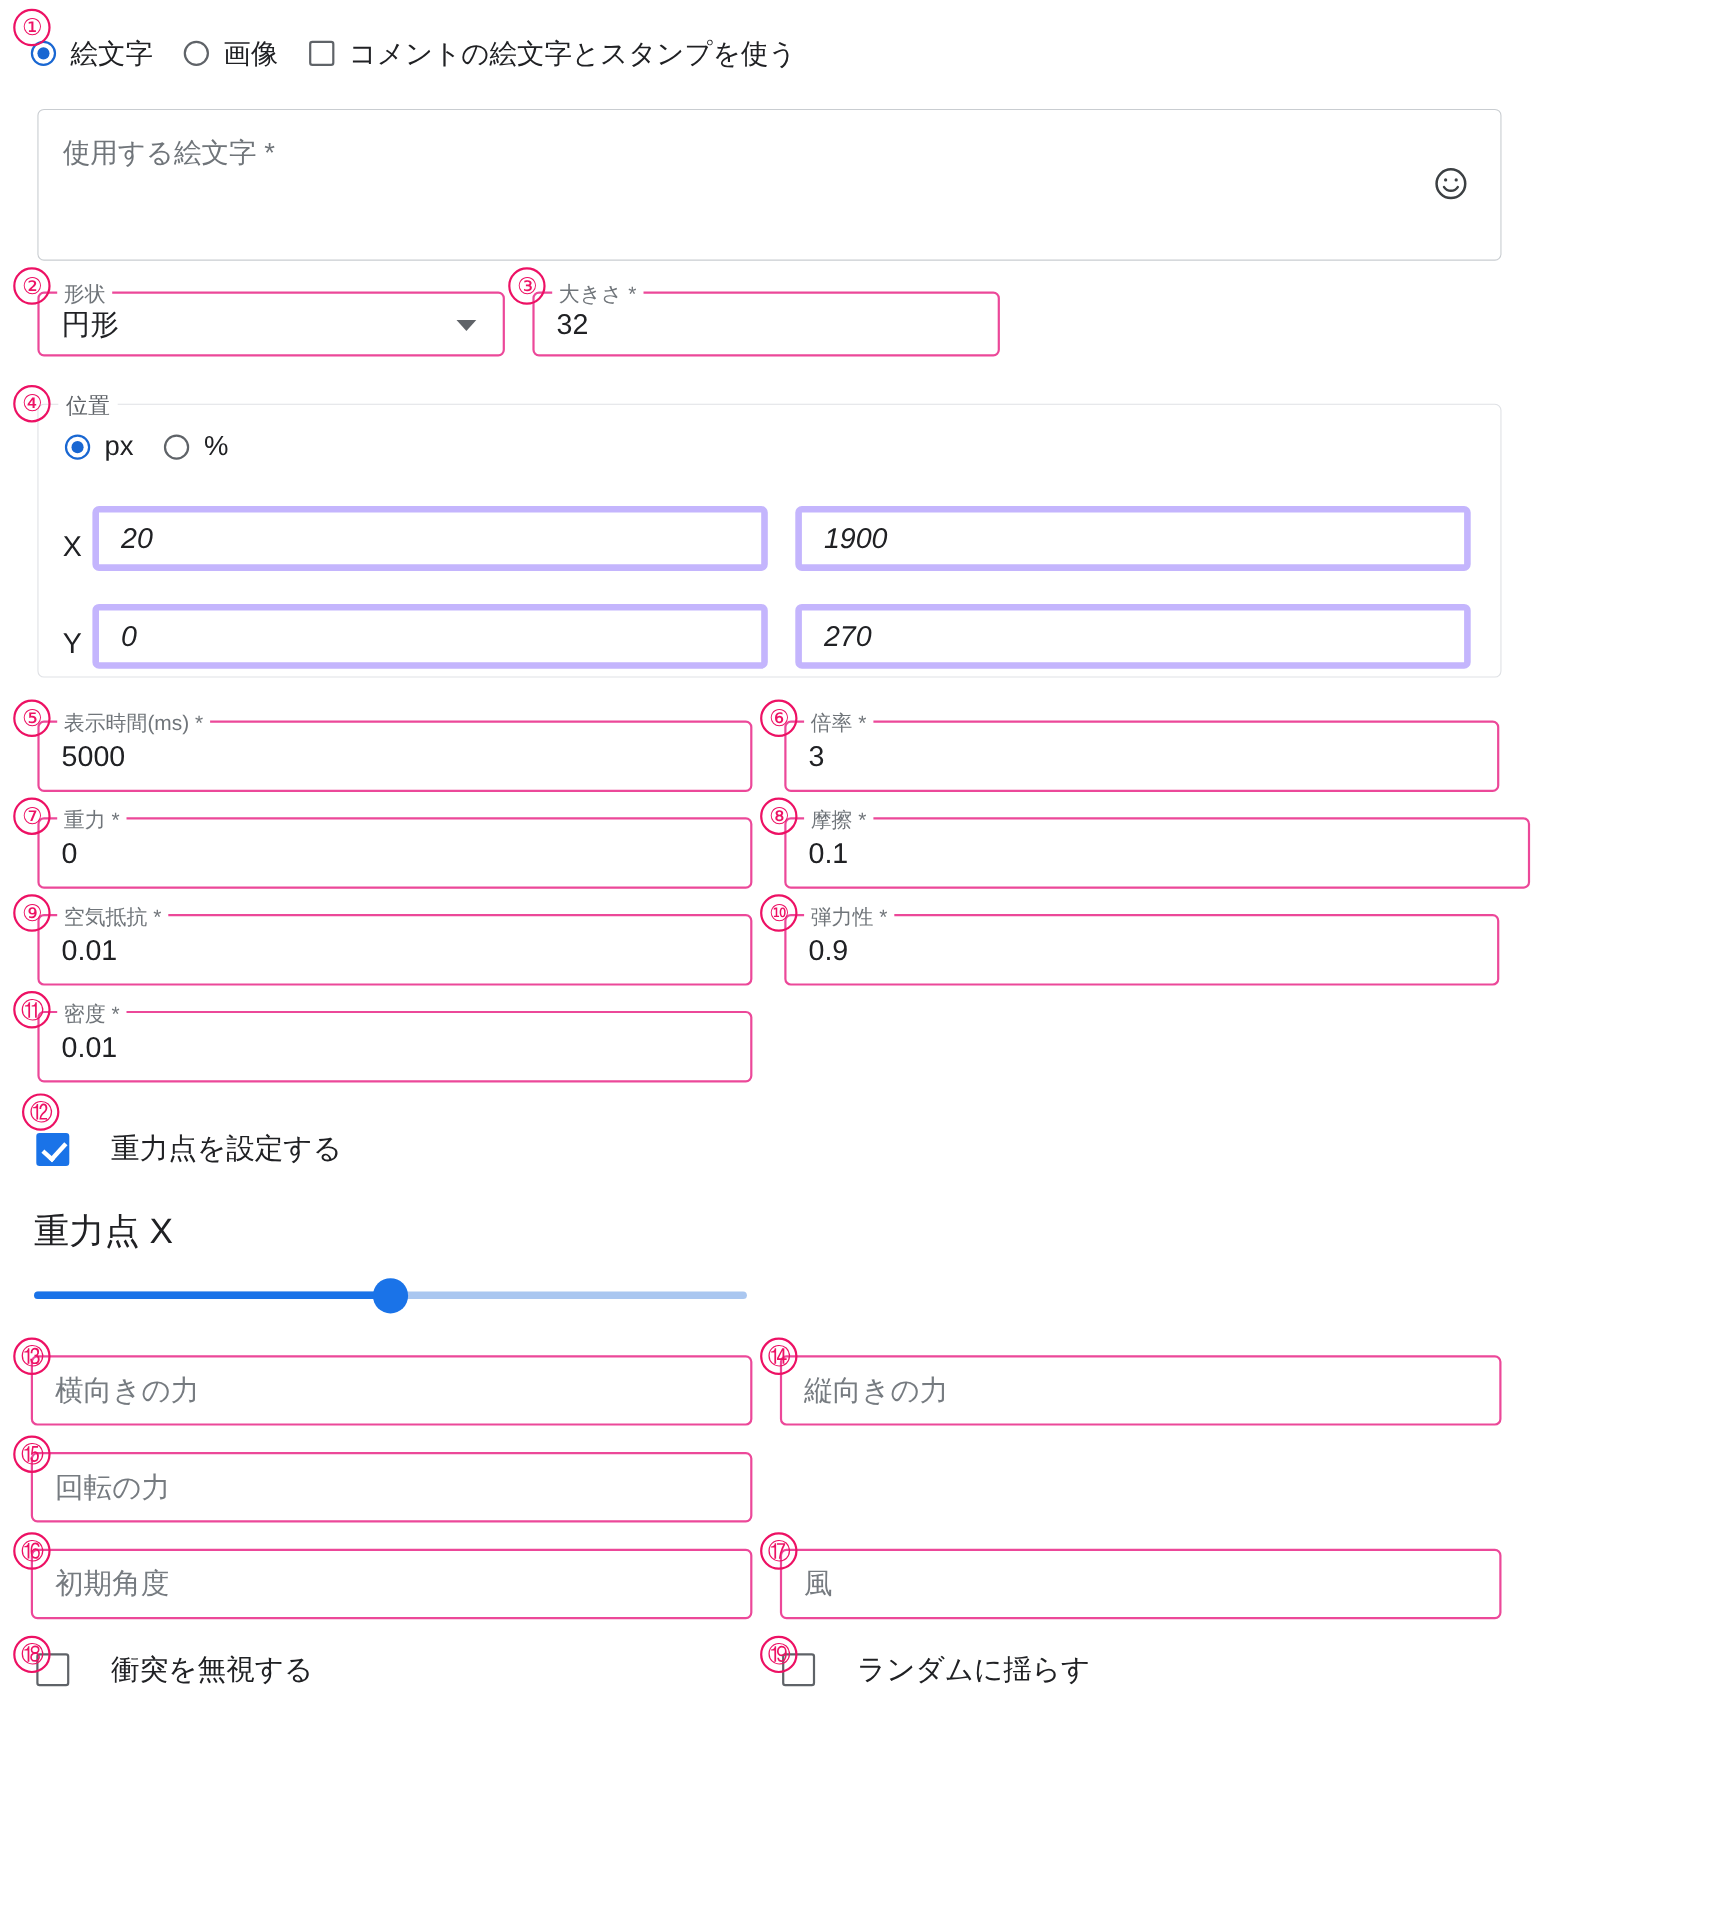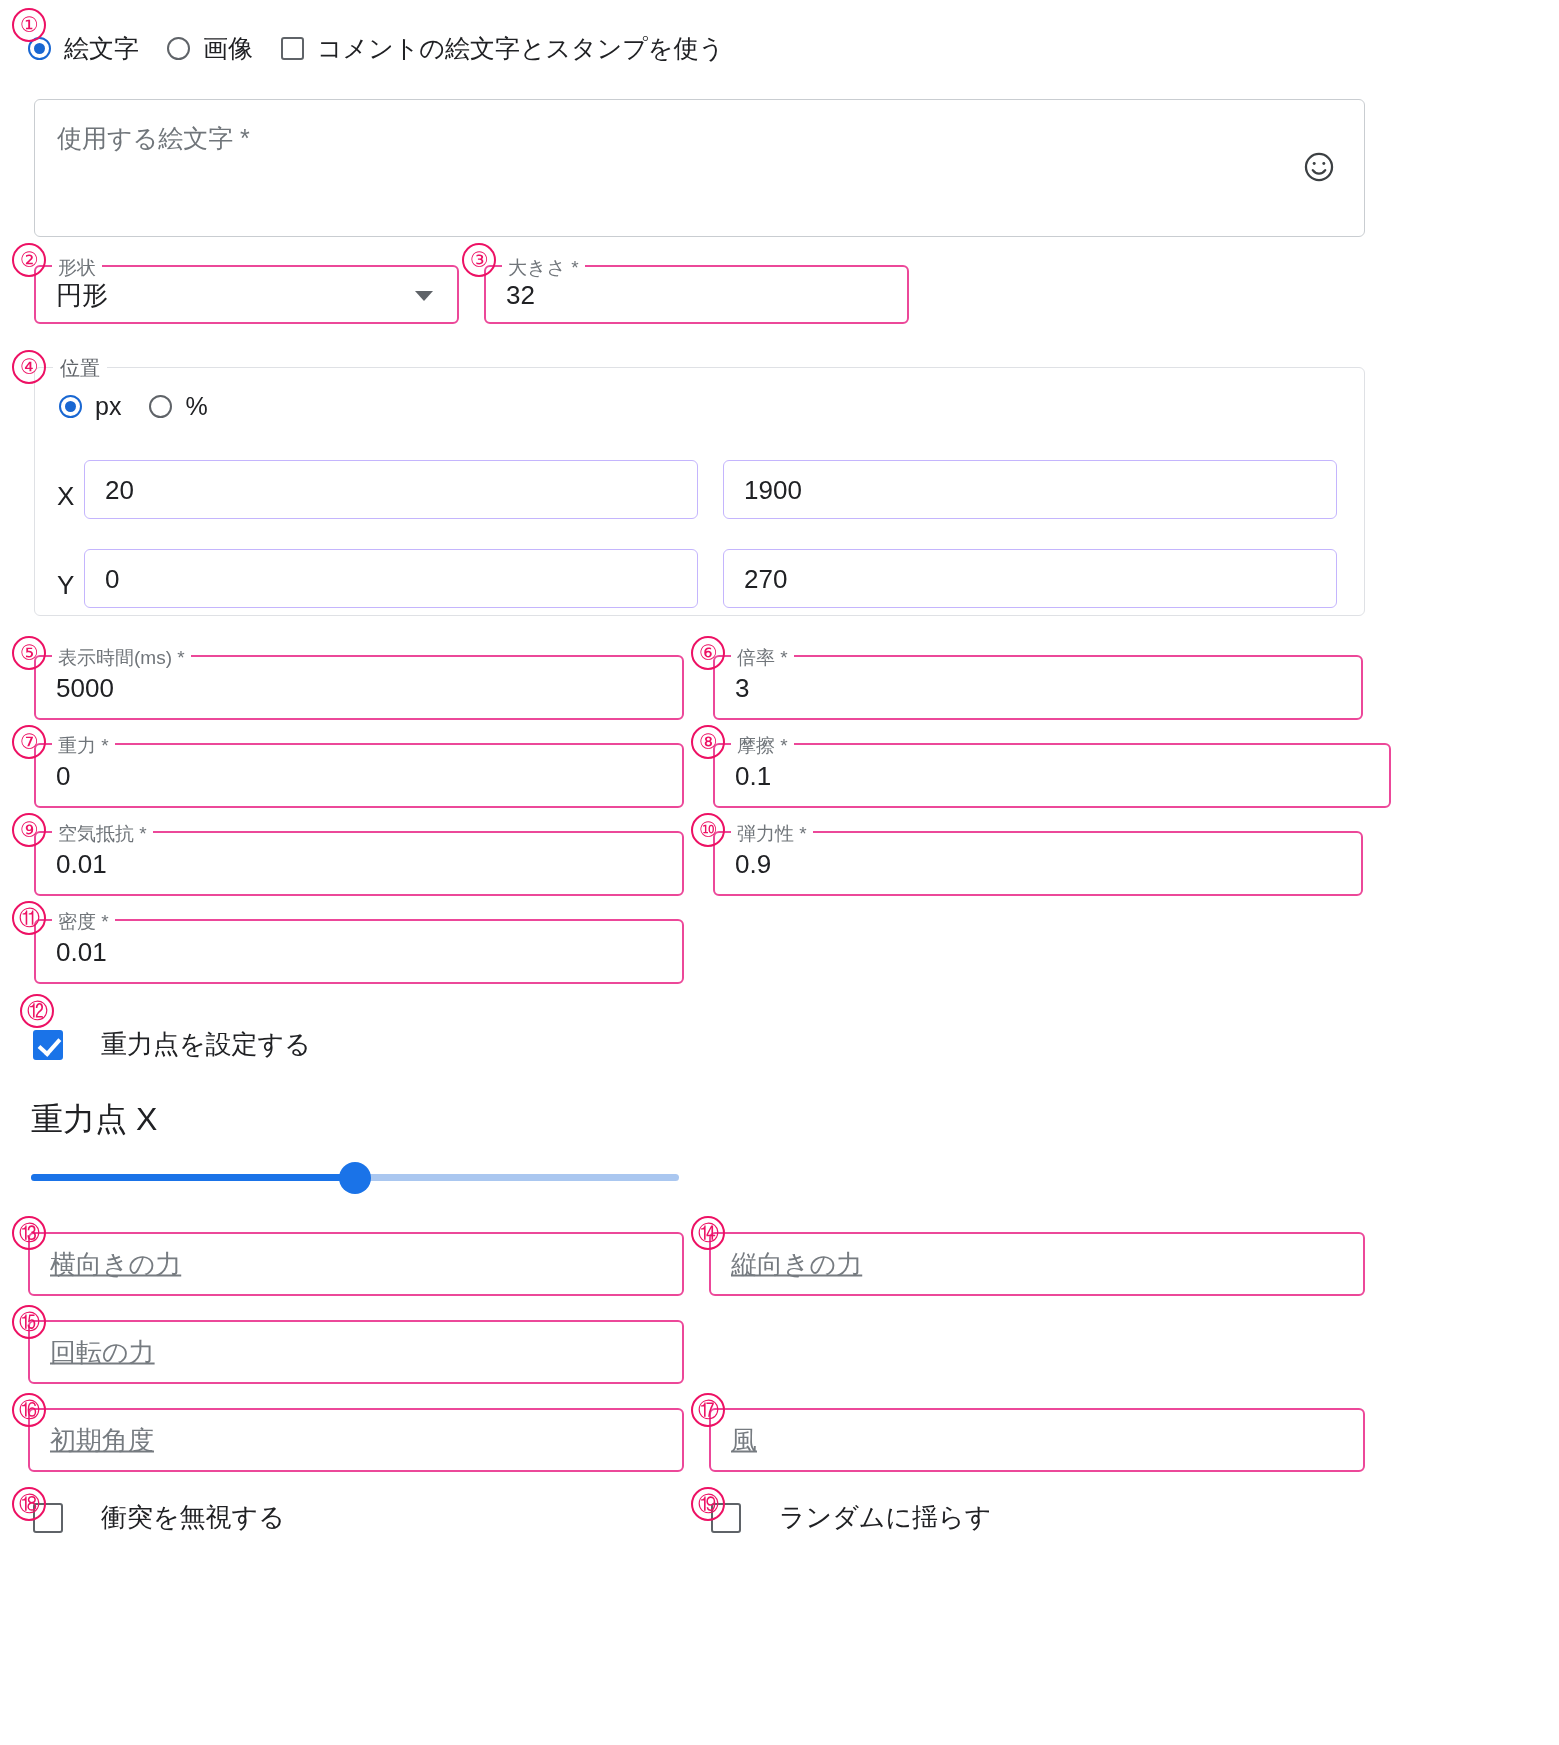--- a/index.html
+++ b/index.html
@@ -87,21 +87,21 @@
     font-size: 19px;
     color: #70757a;
     white-space: nowrap;
   }
   .field > .fval {
     position: absolute; left: 20px; top: 50%;
     transform: translateY(-50%);
     font-size: 26px; color: #202124;
     white-space: nowrap;
   }
-  .field > .fval.ph { color: #767b80; text-decoration: underline; }
+  .field > .fval.ph { color: #767b80; }
   .caret {
     position: absolute; right: 24px; top: 50%;
     margin-top: -4px;
     width: 0; height: 0;
     border-left: 9px solid transparent;
     border-right: 9px solid transparent;
     border-top: 10px solid #5f6368;
   }
 
   
@@ -116,22 +116,22 @@
     font-size: 20px; color: #5f6368;
   }
   .unit-row { position: absolute; left: 24px; top: 24px; display: flex; align-items: center; }
   .axis-label {
     position: absolute; font-size: 26px; color: #202124;
   }
   .dash {
     position: absolute; font-size: 26px; color: #202124;
   }
   .plain-input {
-    position: absolute; border: 1px solid #c4b5fd;
-    border-radius: 6px; background: #fff;
+    position: absolute; border: 6px solid #c4b5fd;
+    border-radius: 6px; background: #fff; font-style: italic;
   }
   .plain-input > .pval {
     position: absolute; left: 20px; top: 50%; transform: translateY(-50%);
     font-size: 26px; color: #202124;
   }
 
   
   .checkrow { position: absolute; display: flex; align-items: center; gap: 20px; }
   .cbox-lg {
     width: 30px; height: 30px; border: 2px solid #5f6368;

